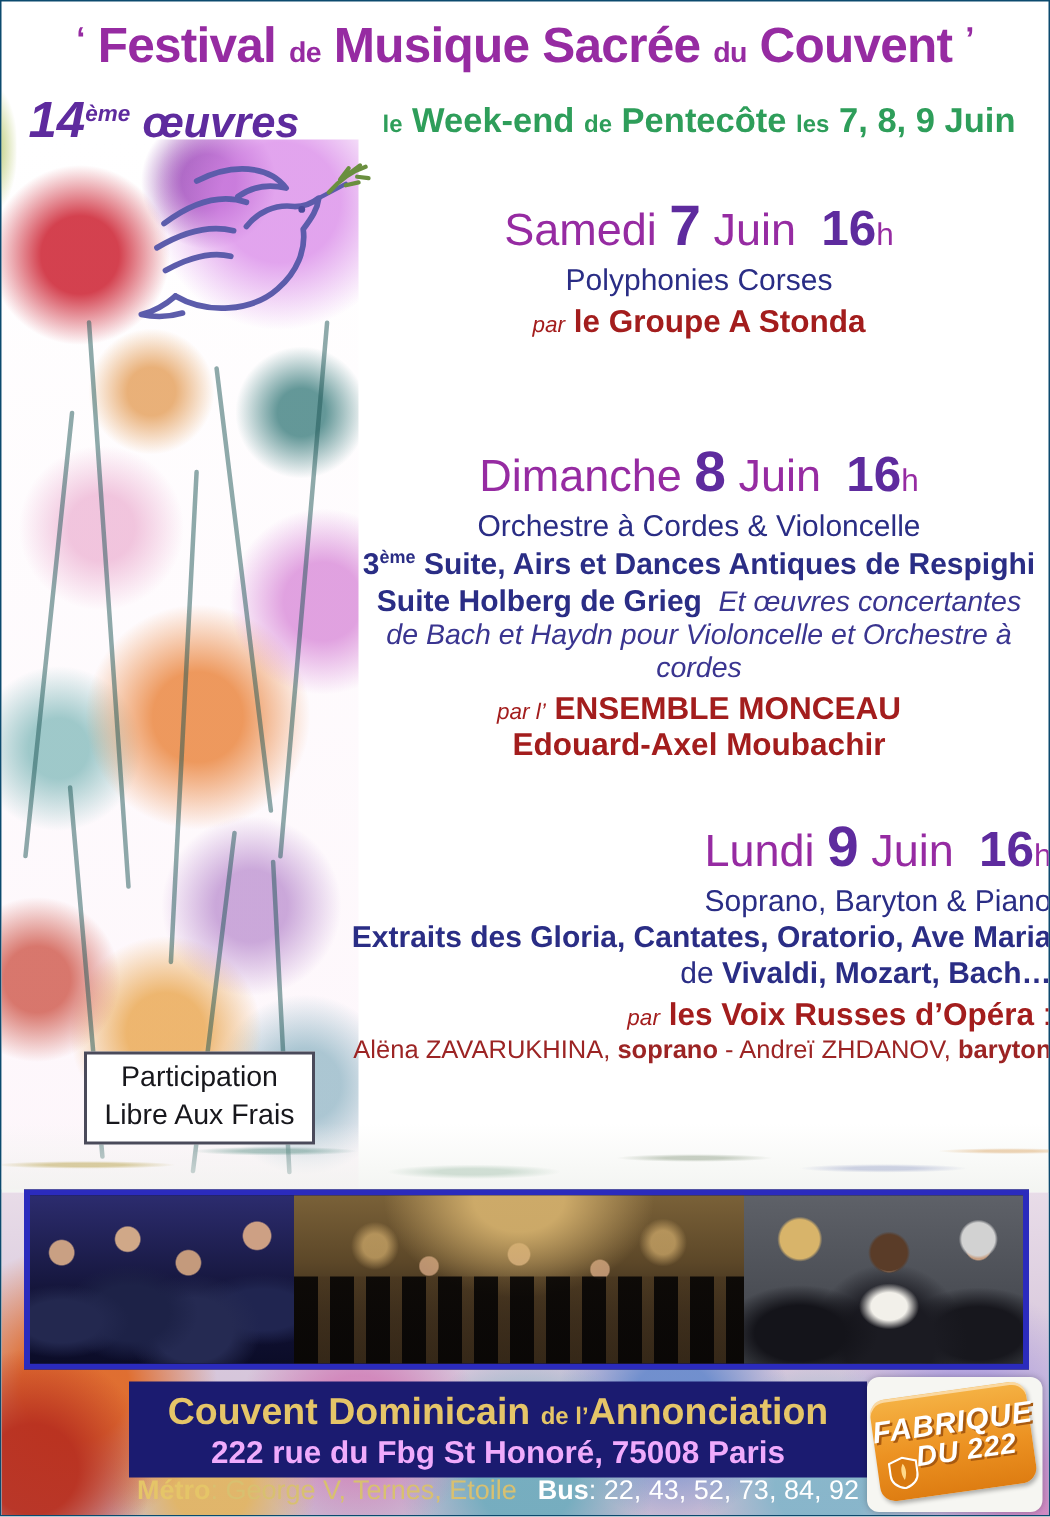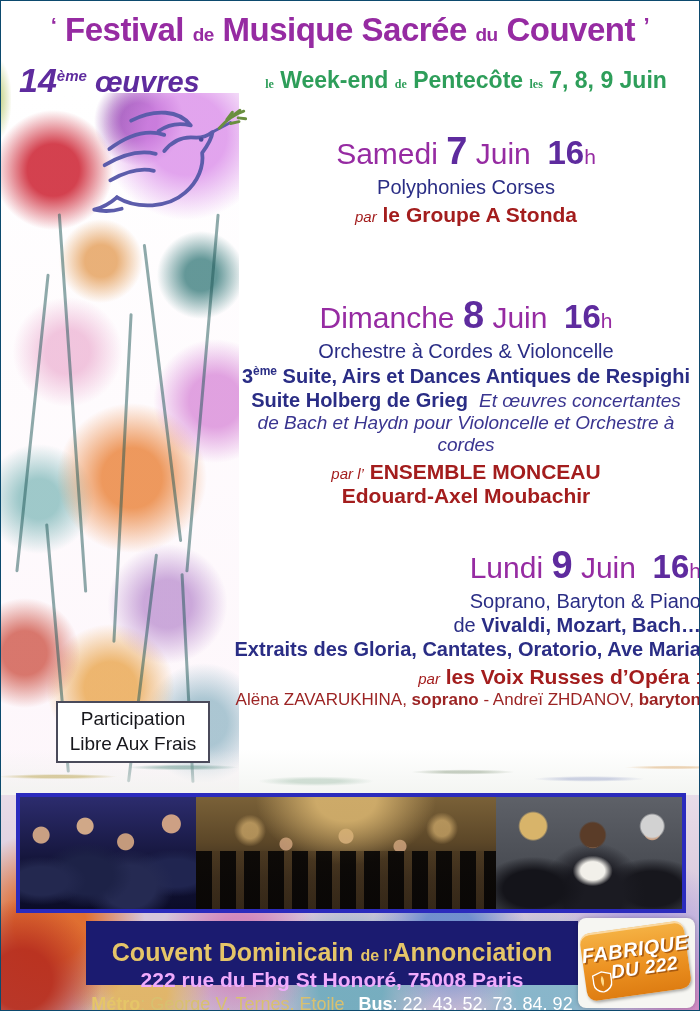--- a/index.html
+++ b/index.html
@@ -70,21 +70,21 @@
   .edition {
     position:absolute; top:60px; left:18px; color:var(--violet,#5b35a8);
     font-style:italic; font-weight:800; font-size:29px;
   }
   .edition .num { font-size:34px; }
   .edition sup  { font-size:15px; }
   .weekend {
     position:absolute; top:66px; left:235px; width:460px; text-align:center;
     color:var(--green,#2e9e5a); font-weight:800; font-size:23px; white-space:nowrap;
   }
-  .weekend .sm { font-size:12px;font-family:Liberation Serif, serif; }
+  .weekend .sm { font-size:16px; }
 
   
   .event { position:absolute; left:230px; width:470px; text-align:center; }
   .event--1 { top:129px; }
   .event--2 { top:293px; }
   .event--3 { top:543px;text-align:right; }
   .date-line { font-size:30px; color:var(--purple,#a238b8); white-space:nowrap; }
   .date-line .num  { font-size:38px; font-weight:800; color:var(--violet,#5e2b9e); }
   .date-line .hour { font-size:33px; font-weight:800; color:var(--violet,#5e2b9e); }
   .date-line .hsuf { font-size:21px; }
@@ -148,21 +148,21 @@
       radial-gradient(ellipse at 52% 66%, #f2f0ea 0 12px, rgba(242,240,234,0) 20px),
       radial-gradient(ellipse at 20% 82%, #14141a 0 30px, rgba(20,20,26,0) 52px),
       radial-gradient(ellipse at 52% 88%, #1b1b22 0 30px, rgba(27,27,34,0) 52px),
       radial-gradient(ellipse at 84% 82%, #17171d 0 30px, rgba(23,23,29,0) 52px),
       linear-gradient(180deg,#5e6168 0%, #4a4d54 60%, #3a3d42 100%);
   }
 
   
   .footer-box {
     position:absolute; left:85px; top:920px; width:492px; height:64px;
-    background:var(--navy_bg,#1b1b70); text-align:center; box-sizing:border-box; padding-top:17px;
+    background:var(--navy_bg,#1b1b70); text-align:center; box-sizing:border-box; padding-top:6px;
   }
   .venue { color:var(--gold,#e5c568); font-weight:800; font-size:25px; white-space:nowrap; }
   .venue .sm { font-size:16px; }
   .address { color:#f0abfc; font-weight:700; font-size:21px; margin-top:1px; white-space:nowrap; }
   .transit { font-size:18px; margin-top:2px; white-space:nowrap; }
   .transit .m-label { color:var(--gold,#e5c568); font-weight:800; }
   .transit .m-val   { color:#d8c070; }
   .transit .b-label { color:#ffffff; font-weight:800; margin-left:14px; }
   .transit .b-val   { color:#ffffff; }
 
@@ -281,24 +281,24 @@
   </div>
 
   <div class="event event--3">
     <div class="date-line">
       <span>Lundi</span>
       <span class="num">9</span>
       <span>Juin</span>&nbsp;
       <span class="hour">16</span><span class="hsuf">h</span>
     </div>
     <div class="event-title">Soprano, Baryton &amp; Piano</div>
+    <div class="detail-b" style="font-weight:600;">Extraits des Gloria, Cantates, Oratorio, Ave Maria</div>
     <div class="detail-b" style="font-weight:500;">
       <span>de </span><b>Vivaldi, Mozart, Bach</b><b>…</b>
     </div>
-    <div class="detail-b" style="font-weight:600;">Extraits des Gloria, Cantates, Oratorio, Ave Maria</div>
     <div class="credit">
       <span class="par">par</span>
       <span>les Voix Russes d’Opéra</span><span style="font-weight:400;"> :</span>
     </div>
     <div class="performers">
       <span>Alëna ZAVARUKHINA, </span><b>soprano</b><span> - Andreï ZHDANOV, </span><b>baryton</b>
     </div>
   </div>
 
   <div class="participation">

